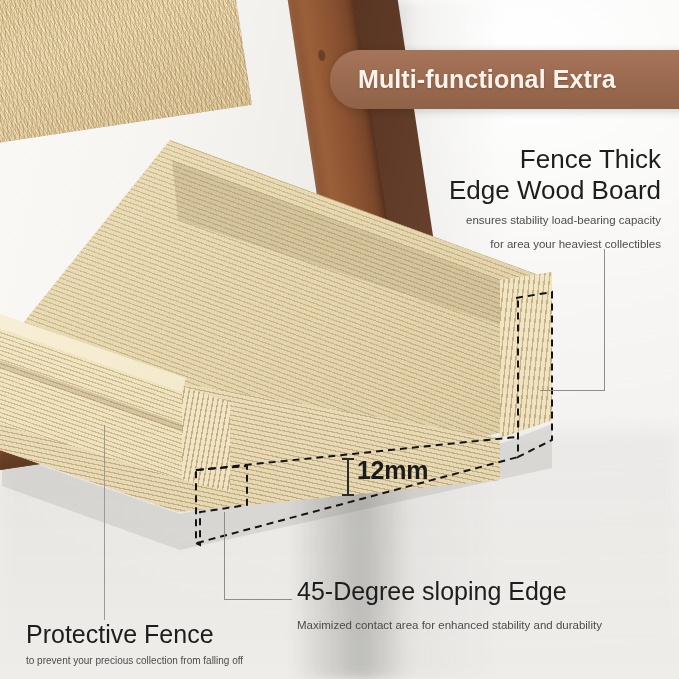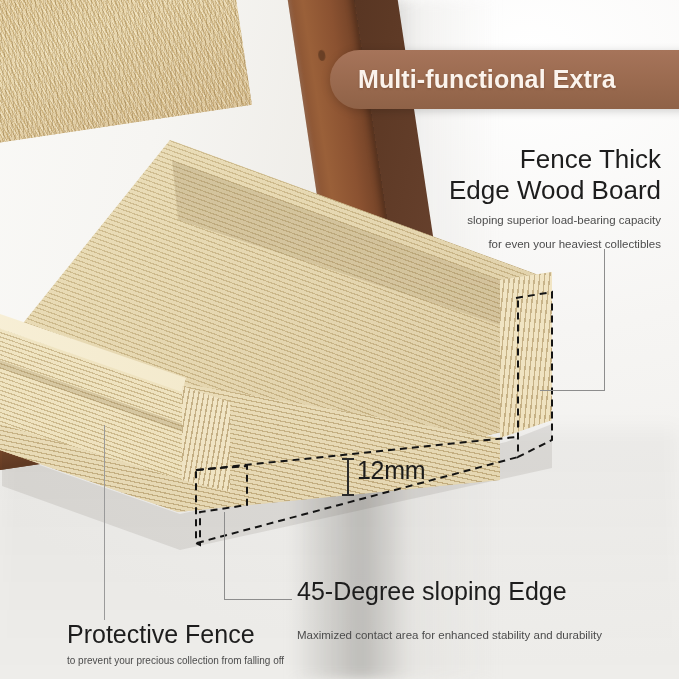--- a/index.html
+++ b/index.html
@@ -227,44 +227,44 @@
     line-height:1.42;
     white-space:nowrap;
   }
 
   #anno-thick{right:18px;top:144px;text-align:right;}
   #anno-thick .title{font-size:26px;}
   #anno-thick .sub{margin-top:7px;}
 
   #anno-slope{left:297px;top:577px;text-align:left;}
   #anno-slope .title{font-size:25px;}
-  #anno-slope .sub{margin-top:20px;font-size:11.5px;}
-
-  #anno-fence{left:26px;top:620px;text-align:left;margin-left:41px;}
+  #anno-slope .sub{margin-top:10px;font-size:11.5px;}
+
+  #anno-fence{left:26px;top:620px;text-align:left;}
   #anno-fence .title{font-size:25px;}
   #anno-fence .sub{margin-top:4px;font-size:10px;}
 
   
   .leader{position:absolute;background:#8d8d8d;}
   
   #leader-thick-v{left:604px;top:249px;width:1.3px;height:142px;}
   #leader-thick-h{left:540px;top:390px;width:65px;height:1.3px;}
   
   #leader-slope-v{left:224px;top:512px;width:1.3px;height:88px;}
   #leader-slope-h{left:224px;top:599px;width:68px;height:1.3px;}
   
   #leader-fence-v{left:104px;top:425px;width:1.3px;height:195px;background:#9a9a9a;}
 
   
   .dash-svg{position:absolute;left:0;top:0;width:679px;height:679px;pointer-events:none;}
 
   
   #measure-label{
     position:absolute;left:357px;top:456px;
-    font-size:25px;color:#1b1b1b;font-weight:400;
+    font-size:25px;color:#1b1b1b;font-weight:700;
     letter-spacing:-.3px;
   }
   #measure-tick{
     position:absolute;left:347px;top:458px;width:1.6px;height:38px;background:#2a2a2a;
   }
   #measure-cap-top{position:absolute;left:342px;top:458px;width:12px;height:1.6px;background:#2a2a2a;}
   #measure-cap-bot{position:absolute;left:342px;top:494px;width:12px;height:1.6px;background:#2a2a2a;}
 </style>
 </head>
 <body>
@@ -324,22 +324,22 @@
 
   <div class="leader" id="leader-thick-v"></div>
   <div class="leader" id="leader-thick-h"></div>
   <div class="leader" id="leader-slope-v"></div>
   <div class="leader" id="leader-slope-h"></div>
   <div class="leader" id="leader-fence-v"></div>
 
   <div class="anno" id="anno-thick">
     <div class="title">Fence Thick</div>
     <div class="title">Edge Wood Board</div>
-    <div class="sub">sloping superior load-bearing capacity</div>
-    <div class="sub">for even your heaviest collectibles</div>
+    <div class="sub">ensures stability load-bearing capacity</div>
+    <div class="sub">for area your heaviest collectibles</div>
   </div>
 
   <div class="anno" id="anno-slope">
     <div class="title">45-Degree sloping Edge</div>
     <div class="sub">Maximized contact area for enhanced stability and durability</div>
   </div>
 
   <div class="anno" id="anno-fence">
     <div class="title">Protective Fence</div>
     <div class="sub">to prevent your precious collection from falling off</div>

